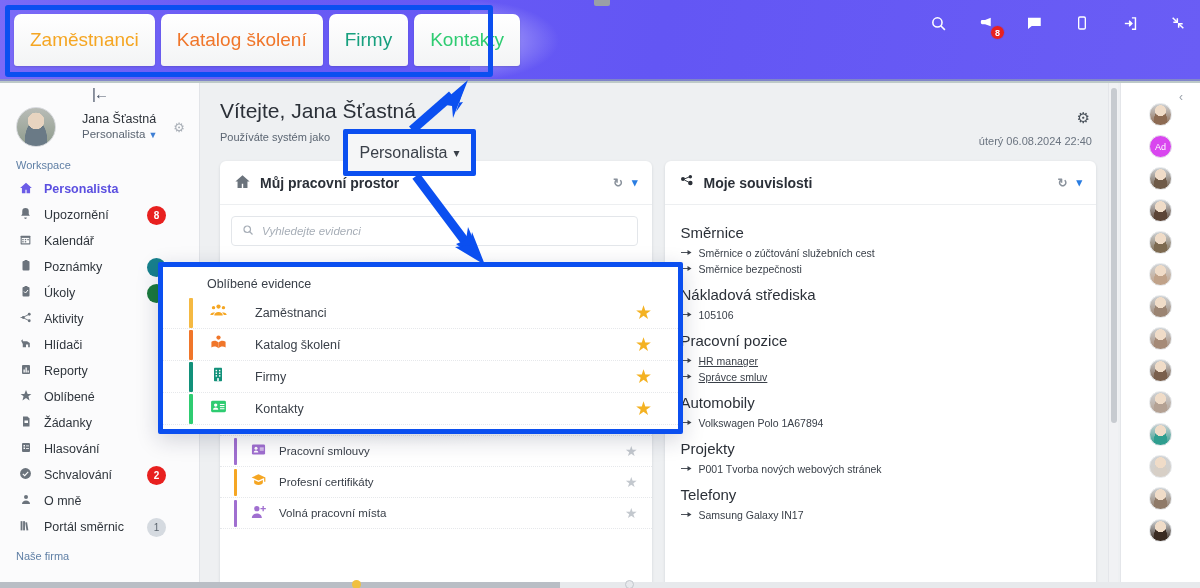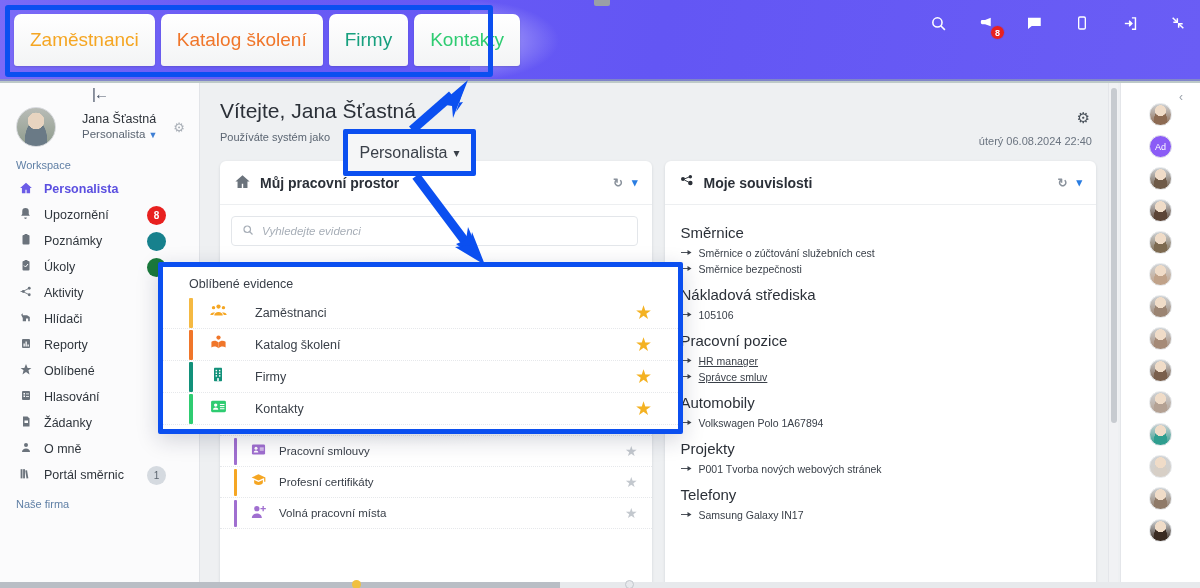--- a/index.html
+++ b/index.html
@@ -162,21 +162,21 @@
   .rel-item.link span.t{ text-decoration:underline; }
 
   
   .rail{
     position:absolute; left:1120px; top:83px; width:80px; height:505px;
     background:#fff; border-left:1px solid #e4e6ea;
   }
   .rail-collapse{ position:absolute; left:58px; top:7px; color:#9aa1aa; font-size:12px; cursor:pointer;}
   .rail-list{ padding-top:20px; display:flex; flex-direction:column; align-items:center; gap:9px;}
   .av{ width:23px;height:23px;border-radius:50%; border:1px solid #e6e8ea; }
-  .av.txt{ background:#8b5cf6; color:#fff; font-size:9px; display:flex;align-items:center;justify-content:center;}
+  .av.txt{ background:#d946ef; color:#fff; font-size:9px; display:flex;align-items:center;justify-content:center;}
 
   .scroll-track{
     position:absolute; left:1108px; top:83px; width:10px; height:505px; background:#f1f2f4;
     border-left:1px solid #e4e6ea;
   }
   .scroll-thumb{
     position:absolute; left:2px; top:5px; width:6px; height:335px;
     background:#c7cbd0; border-radius:3px;
   }
 
@@ -195,21 +195,21 @@
     display:flex; align-items:center; justify-content:center;
     font-size:16px; color:#3a4049; z-index:40;
   }
   .hl-role .cv{ color:#3a4049; font-size:12px; margin-left:6px;}
 
   .hl-fav{
     position:absolute; left:158px; top:262px; width:525px; height:172px;
     background:#fff; border:5px solid #0b4ff0; border-radius:2px; z-index:40; overflow:hidden;
     box-shadow:0 6px 22px rgba(20,30,60,.18);
   }
-  .hl-fav .ttl{ font-size:12.5px; color:#3a4049; padding:10px 0 6px 26px;}
+  .hl-fav .ttl{ font-size:12.5px; color:#3a4049; padding:10px 0 6px 44px;}
   .hl-fav .ev-row{ height:32px; padding-left:26px; padding-right:26px;}
   .hl-fav .ev-bar{ height:30px; width:4px; flex:0 0 4px;}
   .hl-fav .ev-ic{ width:30px; flex:0 0 30px; font-size:17px;}
   .hl-fav .ev-name{ font-size:12.5px; margin-left:12px;}
   .hl-fav .ev-star{ font-size:19px; color:#f4b223; }
 
   .arrow-svg{ position:absolute; left:0; top:0; width:1200px; height:588px; pointer-events:none; z-index:45;}
 
   .shadow-dim{
     position:absolute; left:140px; top:250px; width:560px; height:200px;
@@ -298,20 +298,32 @@
 
   <div id="nav-items">
       <div class="nav-item">
         <span class="nav-ic"><svg width="13" height="13" viewBox="0 0 24 24" fill="currentColor">
             <path d="M12 2a6 6 0 0 0-6 6v5l-2 3h16l-2-3V8a6 6 0 0 0-6-6zm0 20a2.5 2.5 0 0 0 2.5-2.5h-5A2.5 2.5 0 0 0 12 22z"></path>
           </svg></span>
         <span>Upozornění</span>
         <span class="badge red">8</span>
       </div>
       <div class="nav-item">
+        <span class="nav-ic"><svg width="13" height="13" viewBox="0 0 24 24" fill="currentColor">
+            <rect x="3" y="5" width="18" height="16" rx="1"></rect>
+            <rect x="5" y="9" width="14" height="10" fill="#fff"></rect>
+            <rect x="6" y="11" width="2.6" height="2.4"></rect>
+            <rect x="10.7" y="11" width="2.6" height="2.4"></rect>
+            <rect x="15.4" y="11" width="2.6" height="2.4"></rect>
+            <rect x="6" y="15" width="2.6" height="2.4"></rect>
+            <rect x="10.7" y="15" width="2.6" height="2.4"></rect>
+          </svg></span>
+        <span>Kalendář</span>
+      </div>
+      <div class="nav-item">
         <span class="nav-ic"><svg width="12" height="13" viewBox="0 0 24 24" fill="currentColor">
             <rect x="5" y="3" width="14" height="19" rx="2"></rect>
             <rect x="9" y="1" width="6" height="4" rx="1"></rect>
           </svg></span>
         <span>Poznámky</span>
         <span class="badge teal"></span>
       </div>
       <div class="nav-item">
         <span class="nav-ic"><svg width="12" height="13" viewBox="0 0 24 24" fill="currentColor">
             <rect x="5" y="3" width="14" height="19" rx="2"></rect>
@@ -347,34 +359,42 @@
         <span>Reporty</span>
       </div>
       <div class="nav-item">
         <span class="nav-ic"><svg width="14" height="13" viewBox="0 0 24 24" fill="currentColor">
             <path d="M12 2l3 7h7l-5.5 4.5L18.5 21 12 16.8 5.5 21 7.5 13.5 2 9h7z"></path>
           </svg></span>
         <span>Oblíbené</span>
       </div>
       <div class="nav-item">
         <span class="nav-ic"><svg width="12" height="13" viewBox="0 0 24 24" fill="currentColor">
+            <path d="M6 2h9l4 4v16H6z"></path>
+            <rect x="9" y="10" width="7" height="5" fill="#fff"></rect>
+          </svg></span>
+        <span>Žádanky</span>
+      </div>
+      <div class="nav-item">
+        <span class="nav-ic"><svg width="12" height="13" viewBox="0 0 24 24" fill="currentColor">
             <rect x="4" y="3" width="16" height="18" rx="2"></rect>
             <rect x="7" y="7" width="3" height="3" fill="#fff"></rect>
             <rect x="12" y="8" width="6" height="1.6" fill="#fff"></rect>
             <rect x="7" y="12" width="3" height="3" fill="#fff"></rect>
             <rect x="12" y="13" width="6" height="1.6" fill="#fff"></rect>
           </svg></span>
         <span>Hlasování</span>
       </div>
       <div class="nav-item">
-        <span class="nav-ic"><svg width="12" height="13" viewBox="0 0 24 24" fill="currentColor">
-            <path d="M6 2h9l4 4v16H6z"></path>
-            <rect x="9" y="10" width="7" height="5" fill="#fff"></rect>
-          </svg></span>
-        <span>Žádanky</span>
+        <span class="nav-ic"><svg width="13" height="13" viewBox="0 0 24 24" fill="currentColor">
+            <circle cx="12" cy="12" r="10"></circle>
+            <path d="M7 12.5l3.5 3.5L17 9" stroke="#fff" stroke-width="2" fill="none"></path>
+          </svg></span>
+        <span>Schvalování</span>
+        <span class="badge red">2</span>
       </div>
       <div class="nav-item">
         <span class="nav-ic"><svg width="12" height="13" viewBox="0 0 24 24" fill="currentColor">
             <circle cx="12" cy="7" r="4"></circle>
             <path d="M4 21c0-4.4 3.6-7 8-7s8 2.6 8 7z"></path>
           </svg></span>
         <span>O mně</span>
       </div>
       <div class="nav-item">
         <span class="nav-ic"><svg width="13" height="13" viewBox="0 0 24 24" fill="currentColor">

